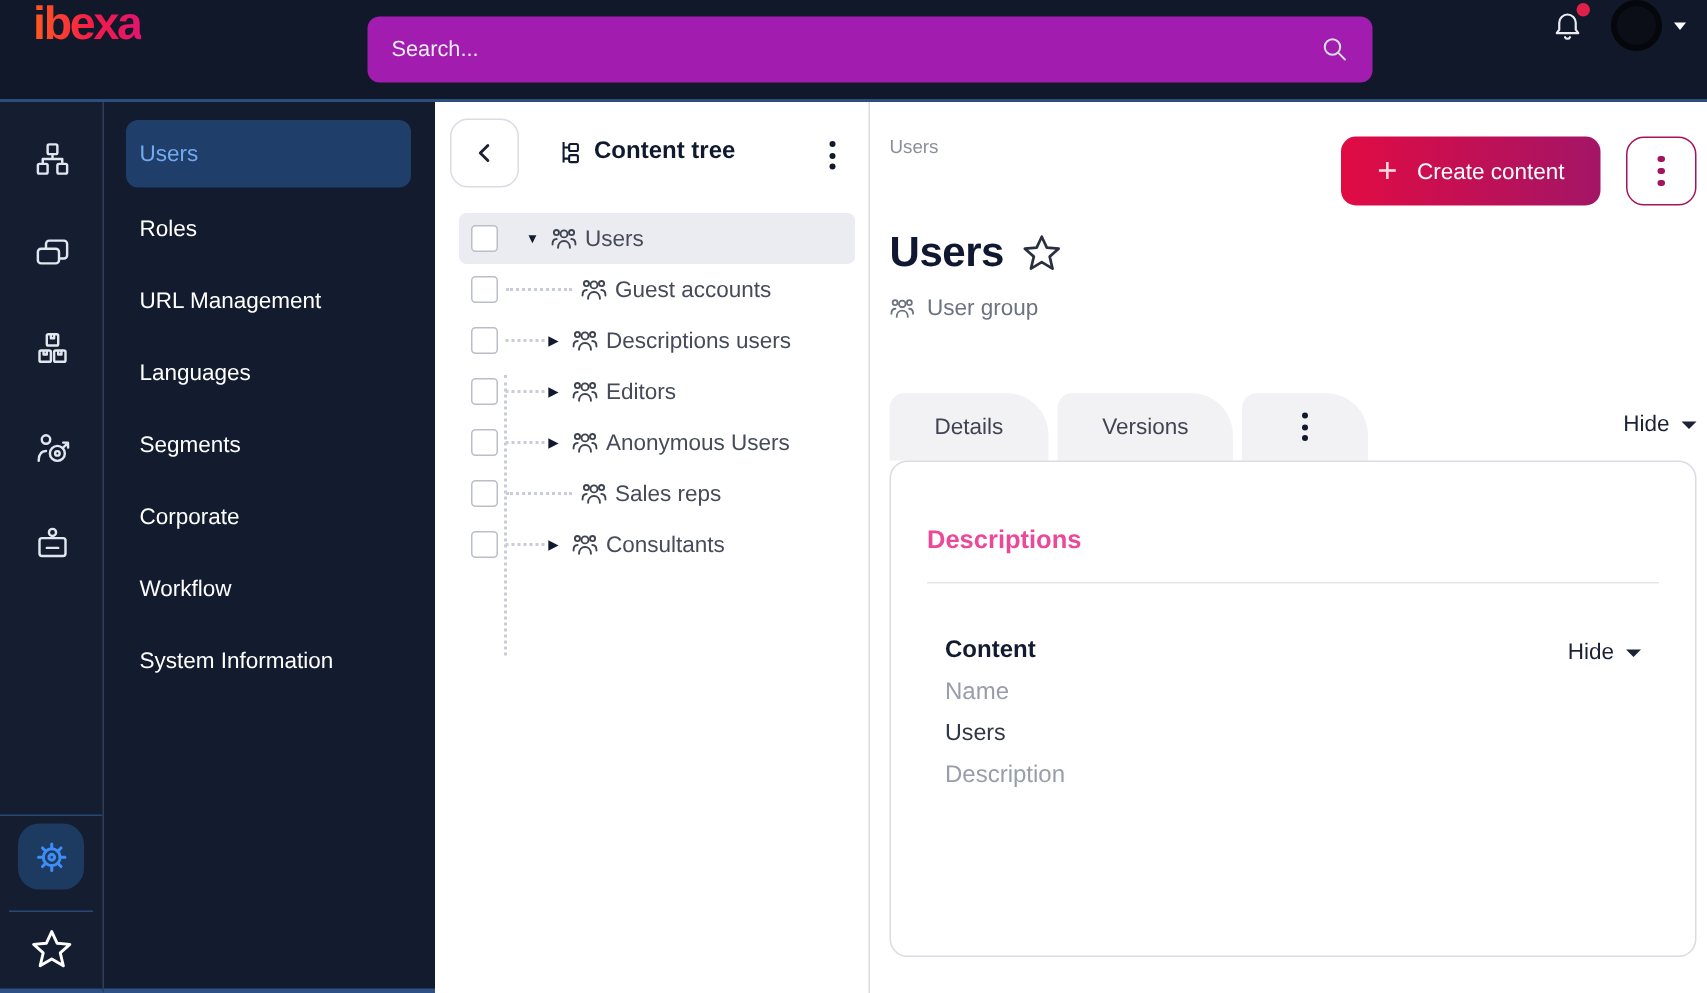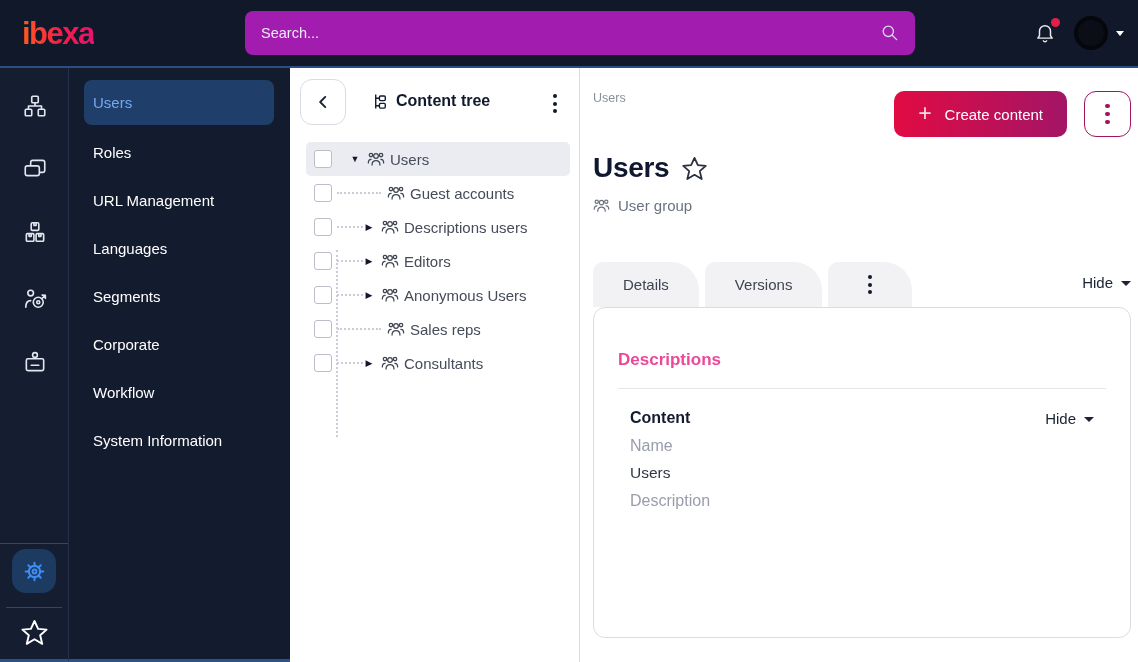--- a/index.html
+++ b/index.html
@@ -2,21 +2,21 @@
 <html><head>
 <meta charset="utf-8">
 <style>
   * { margin:0; padding:0; box-sizing:border-box; }
   html,body { width:1138px; height:662px; overflow:hidden; background:#fff;
     font-family:"Liberation Sans", sans-serif; }
   .stage { position:relative; width:1138px; height:662px; }
 
   
   .topbar { position:absolute; left:0; top:0; width:1138px; height:68px;
-    background:#111829; border-bottom:2px solid #2b4d7f; display:flex; align-items:center; }
+    background:#111829; border-bottom:2px solid #2b4d7f; display:flex; align-items:flex-start; }
   .logo { margin-left:22px; font-size:31px; font-weight:800; letter-spacing:-1.5px;
     color:#ee3352; line-height:1; }
   @supports ((-webkit-background-clip:text) or (background-clip:text)) {
     .logo { background:linear-gradient(90deg,#ff5a1f 0%,#f41c49 55%,#e1156e 100%);
       -webkit-background-clip:text; background-clip:text; -webkit-text-fill-color:transparent; }
   }
   .search-wrap { position:absolute; left:245px; top:11px; width:670px; height:44px; }
   .search-input { width:100%; height:100%; background:#a21caf; border:none; border-radius:8px;
     color:#fff; font-size:14.5px; padding:0 44px 0 16px; outline:none;
     font-family:"Liberation Sans", sans-serif; }
@@ -111,21 +111,21 @@
   .tab.tab-kebab { width:84px; padding:0; color:#10192e; }
   .hide-toggle { position:absolute; right:0; top:12px; display:flex; align-items:center;
     gap:8px; font-size:15px; color:#1a2233; cursor:pointer; }
   .caret-dn { width:0; height:0; border-left:5px solid transparent;
     border-right:5px solid transparent; border-top:5.5px solid #1a2233; margin-top:2px; }
 
   .card { position:absolute; left:13px; right:7px; top:239px; height:331px; background:#fff;
     border:1px solid #d9dce3; border-radius:12px; z-index:1; padding:42px 24px 0 24px; }
   .card-heading { font-size:17px; font-weight:700; color:#ec4899; margin-bottom:18px; }
   .card-hr { border:none; border-top:1px solid #e4e6eb; }
-  .section-head { margin-top:20px; padding:0 12px; display:flex; align-items:center;
+  .section-head { margin-top:36px; padding:0 12px; display:flex; align-items:center;
     justify-content:space-between; }
   .section-title { font-size:16px; font-weight:700; color:#131b2f; }
   .section-hide { display:flex; align-items:center; gap:8px; font-size:15px; color:#1a2233;
     cursor:pointer; }
   .field-label { margin:10px 12px 0; font-size:16px; color:#979daa; }
   .field-value { margin:9px 12px 0; font-size:15.5px; color:#2f3644; }
 </style>
 </head>
 <body>
 

